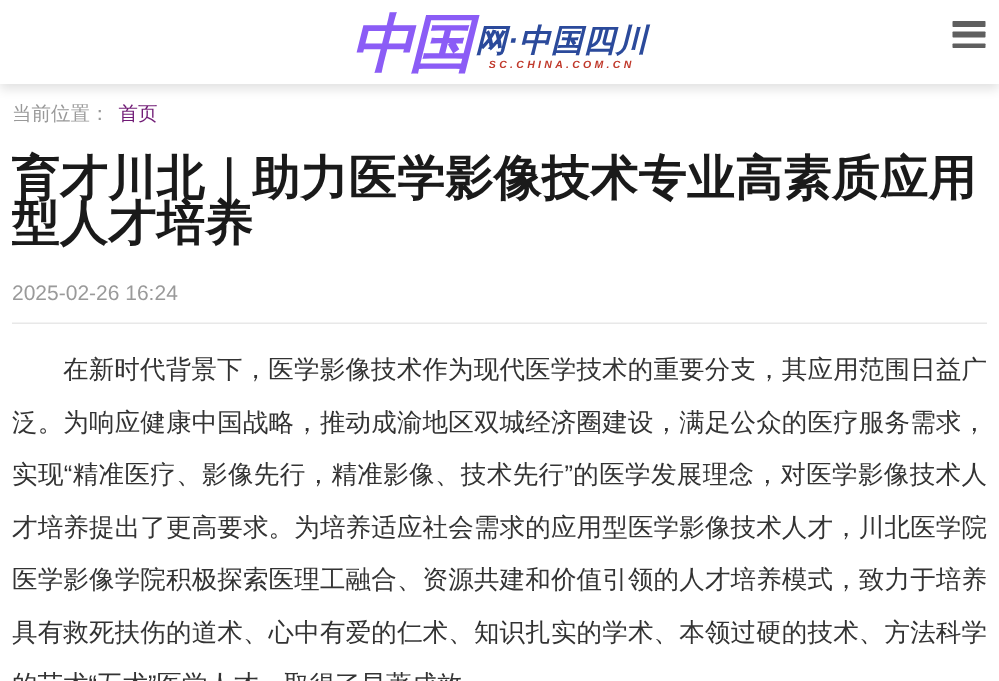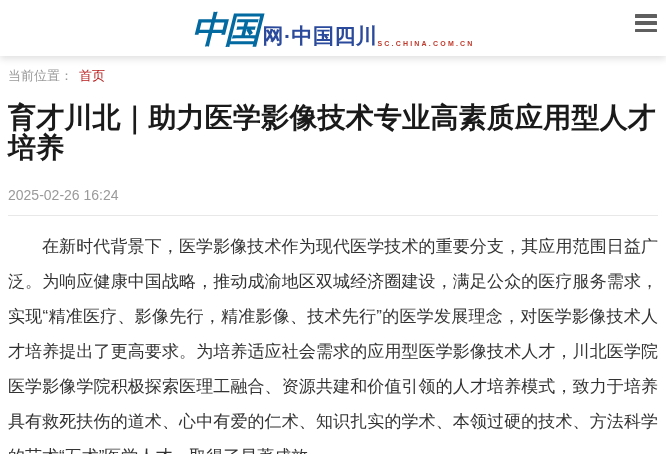--- a/index.html
+++ b/index.html
@@ -25,27 +25,27 @@
     display: flex;
     align-items: flex-end;
     text-decoration: none;
     cursor: pointer;
     margin-top: 2px;
   }
   .logo-mark {
     font-family: "DejaVu Serif", "Liberation Serif", serif;
     font-weight: bold;
     font-style: italic;
-    color: #0369a1;
-    font-size: 36px;
+    color: #8b5cf6;
+    font-size: 42px;
     line-height: 36px;
     letter-spacing: -3px;
     margin-right: 5px;
   }
-  .logo-right { display: flex; align-items: flex-end; }
+  .logo-right { display: flex; flex-direction: column; align-items: center; font-style: italic; }
   .logo-cn {
     color: #2b4a9b;
     font-weight: bold;
     font-size: 21px;
     line-height: 23px;
     letter-spacing: 0.5px;
   }
   .logo-url {
     color: #c0392b;
     font-size: 7px;
@@ -67,25 +67,25 @@
   
   .content { padding: 0 8px; }
 
   .breadcrumb {
     margin-top: 11px;
     font-size: 13px;
     color: #999999;
     display: flex;
     align-items: center;
   }
-  .breadcrumb .crumb-home { color: #b91c1c; text-decoration: none; margin-left: 6px; cursor: pointer; }
+  .breadcrumb .crumb-home { color: #701a75; text-decoration: none; margin-left: 6px; cursor: pointer; }
 
   .article-title {
     margin-top: 18px;
-    font-size: 28px;
+    font-size: 32px;
     font-weight: bold;
     color: #1a1a1a;
     line-height: 30px;
     letter-spacing: 0.2px;
   }
 
   .article-date {
     margin-top: 24px;
     font-size: 14px;
     color: #9a9a9a;

